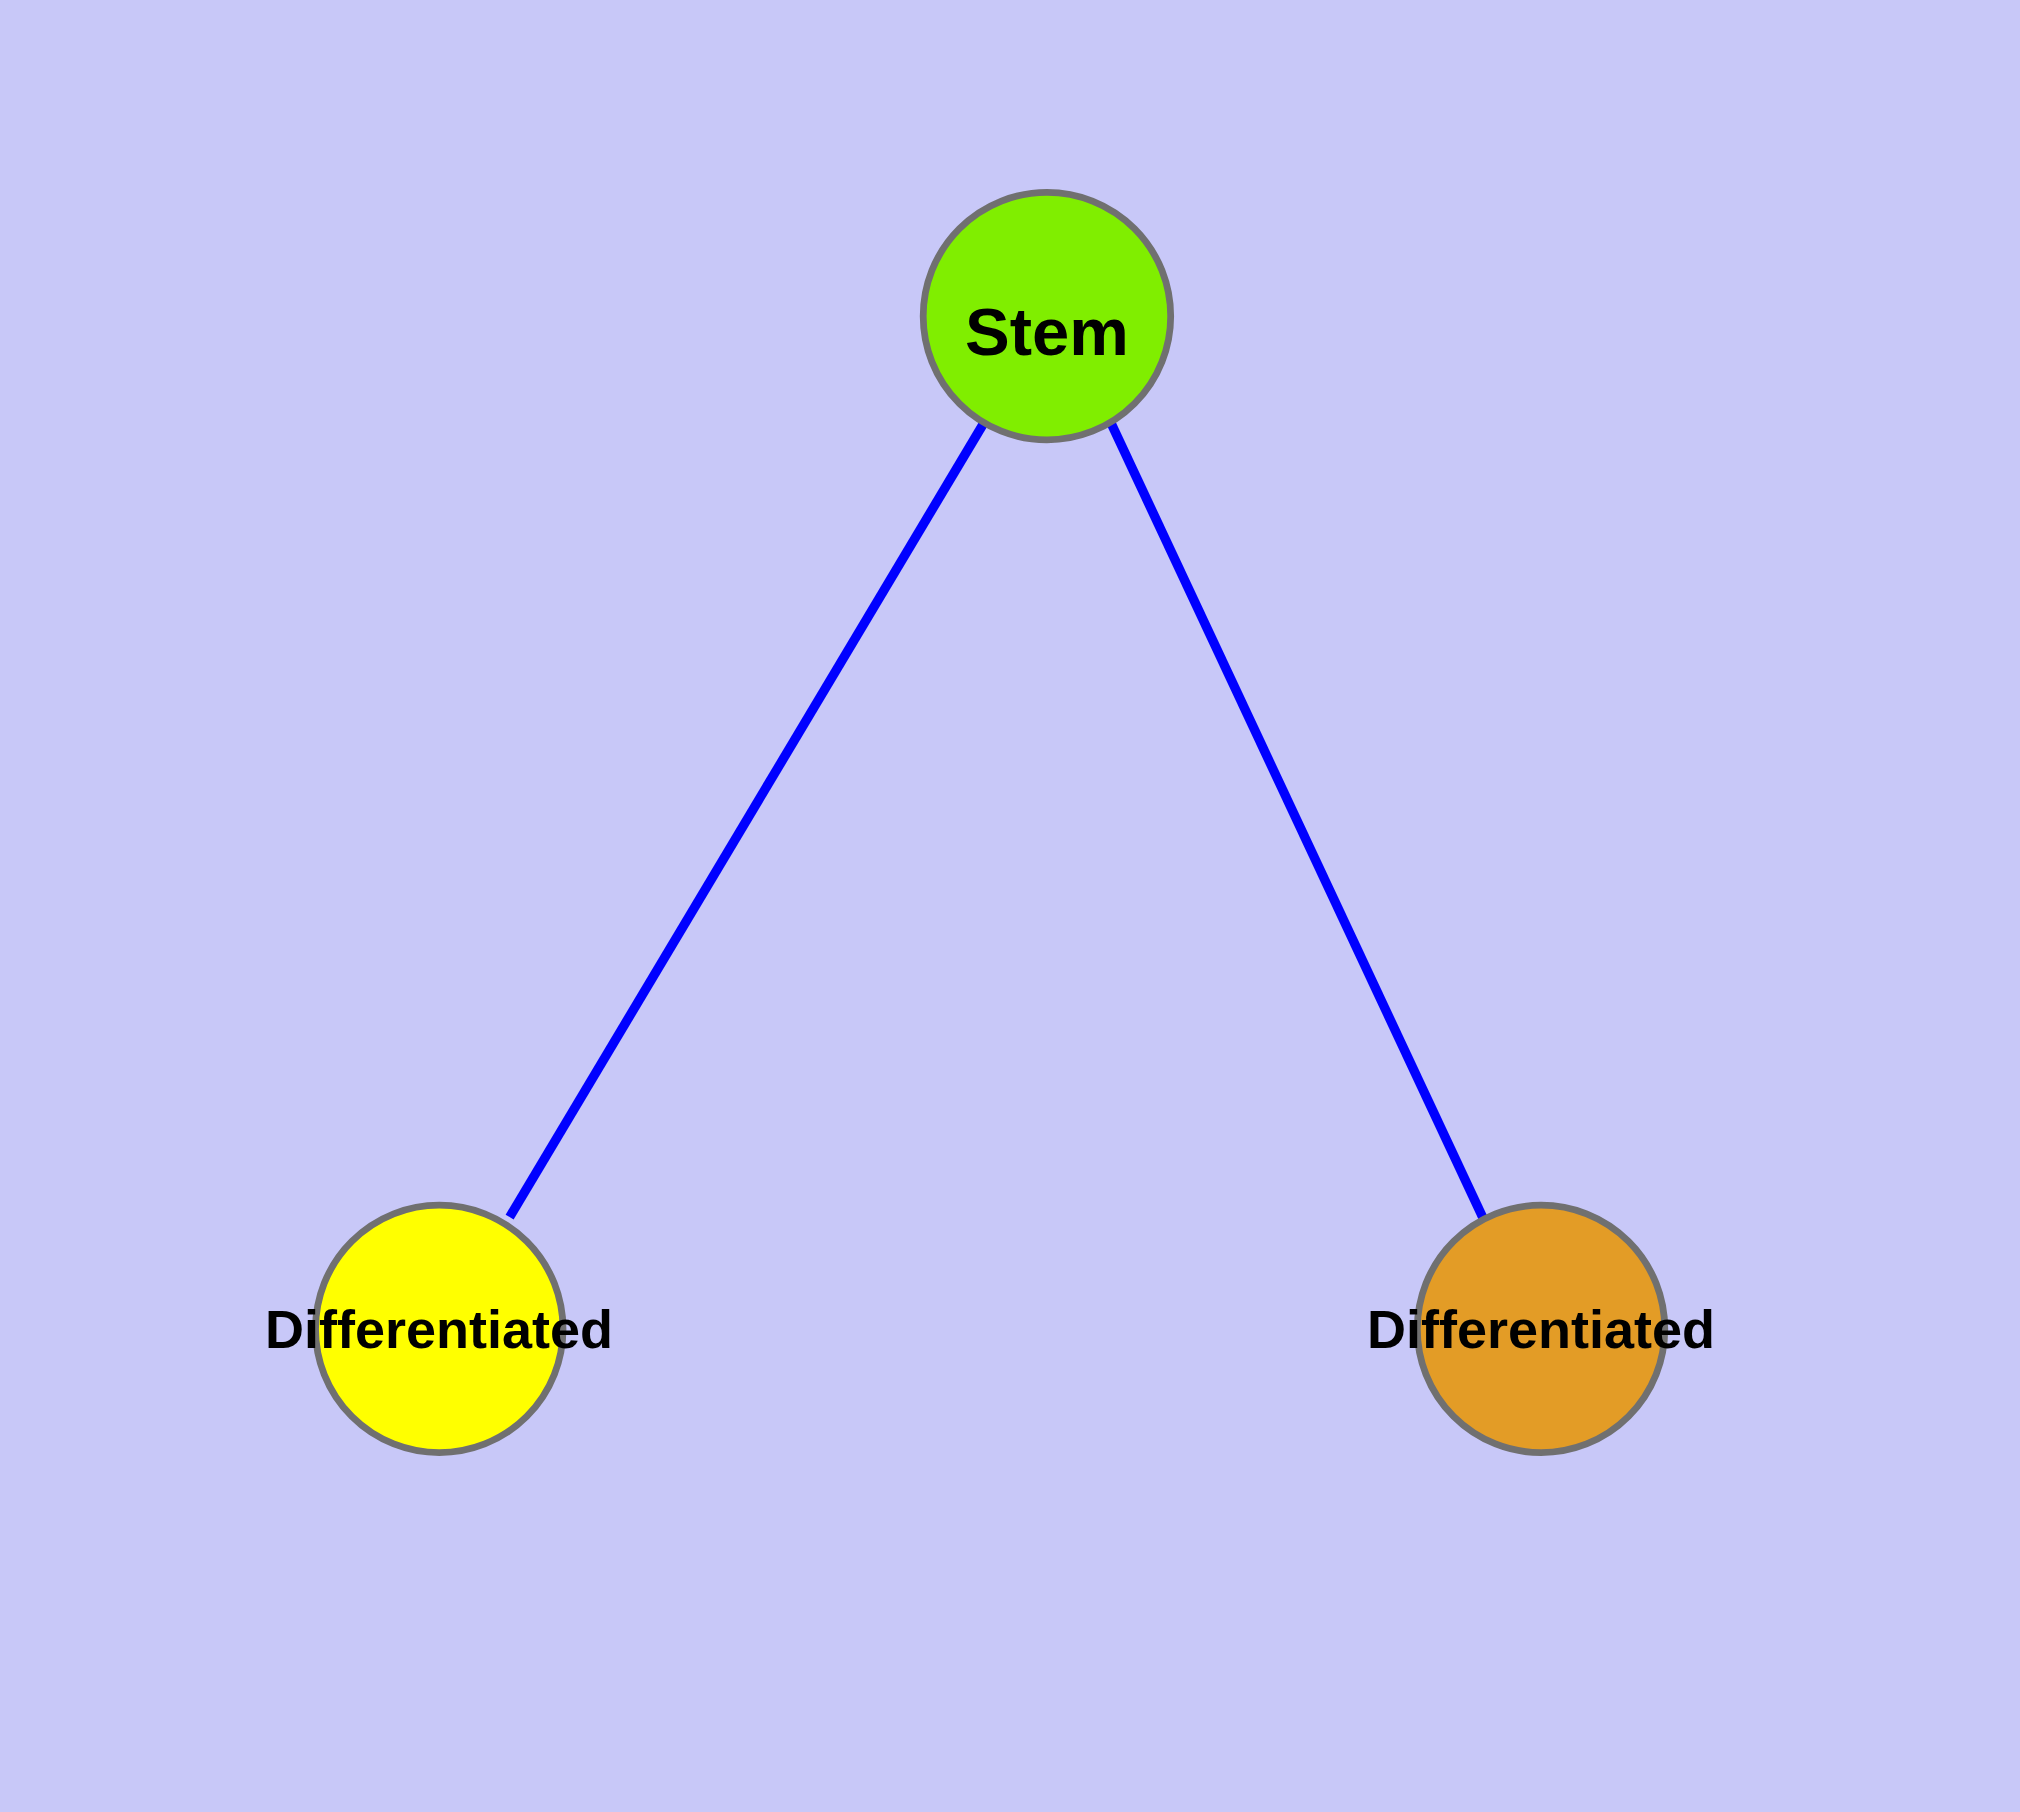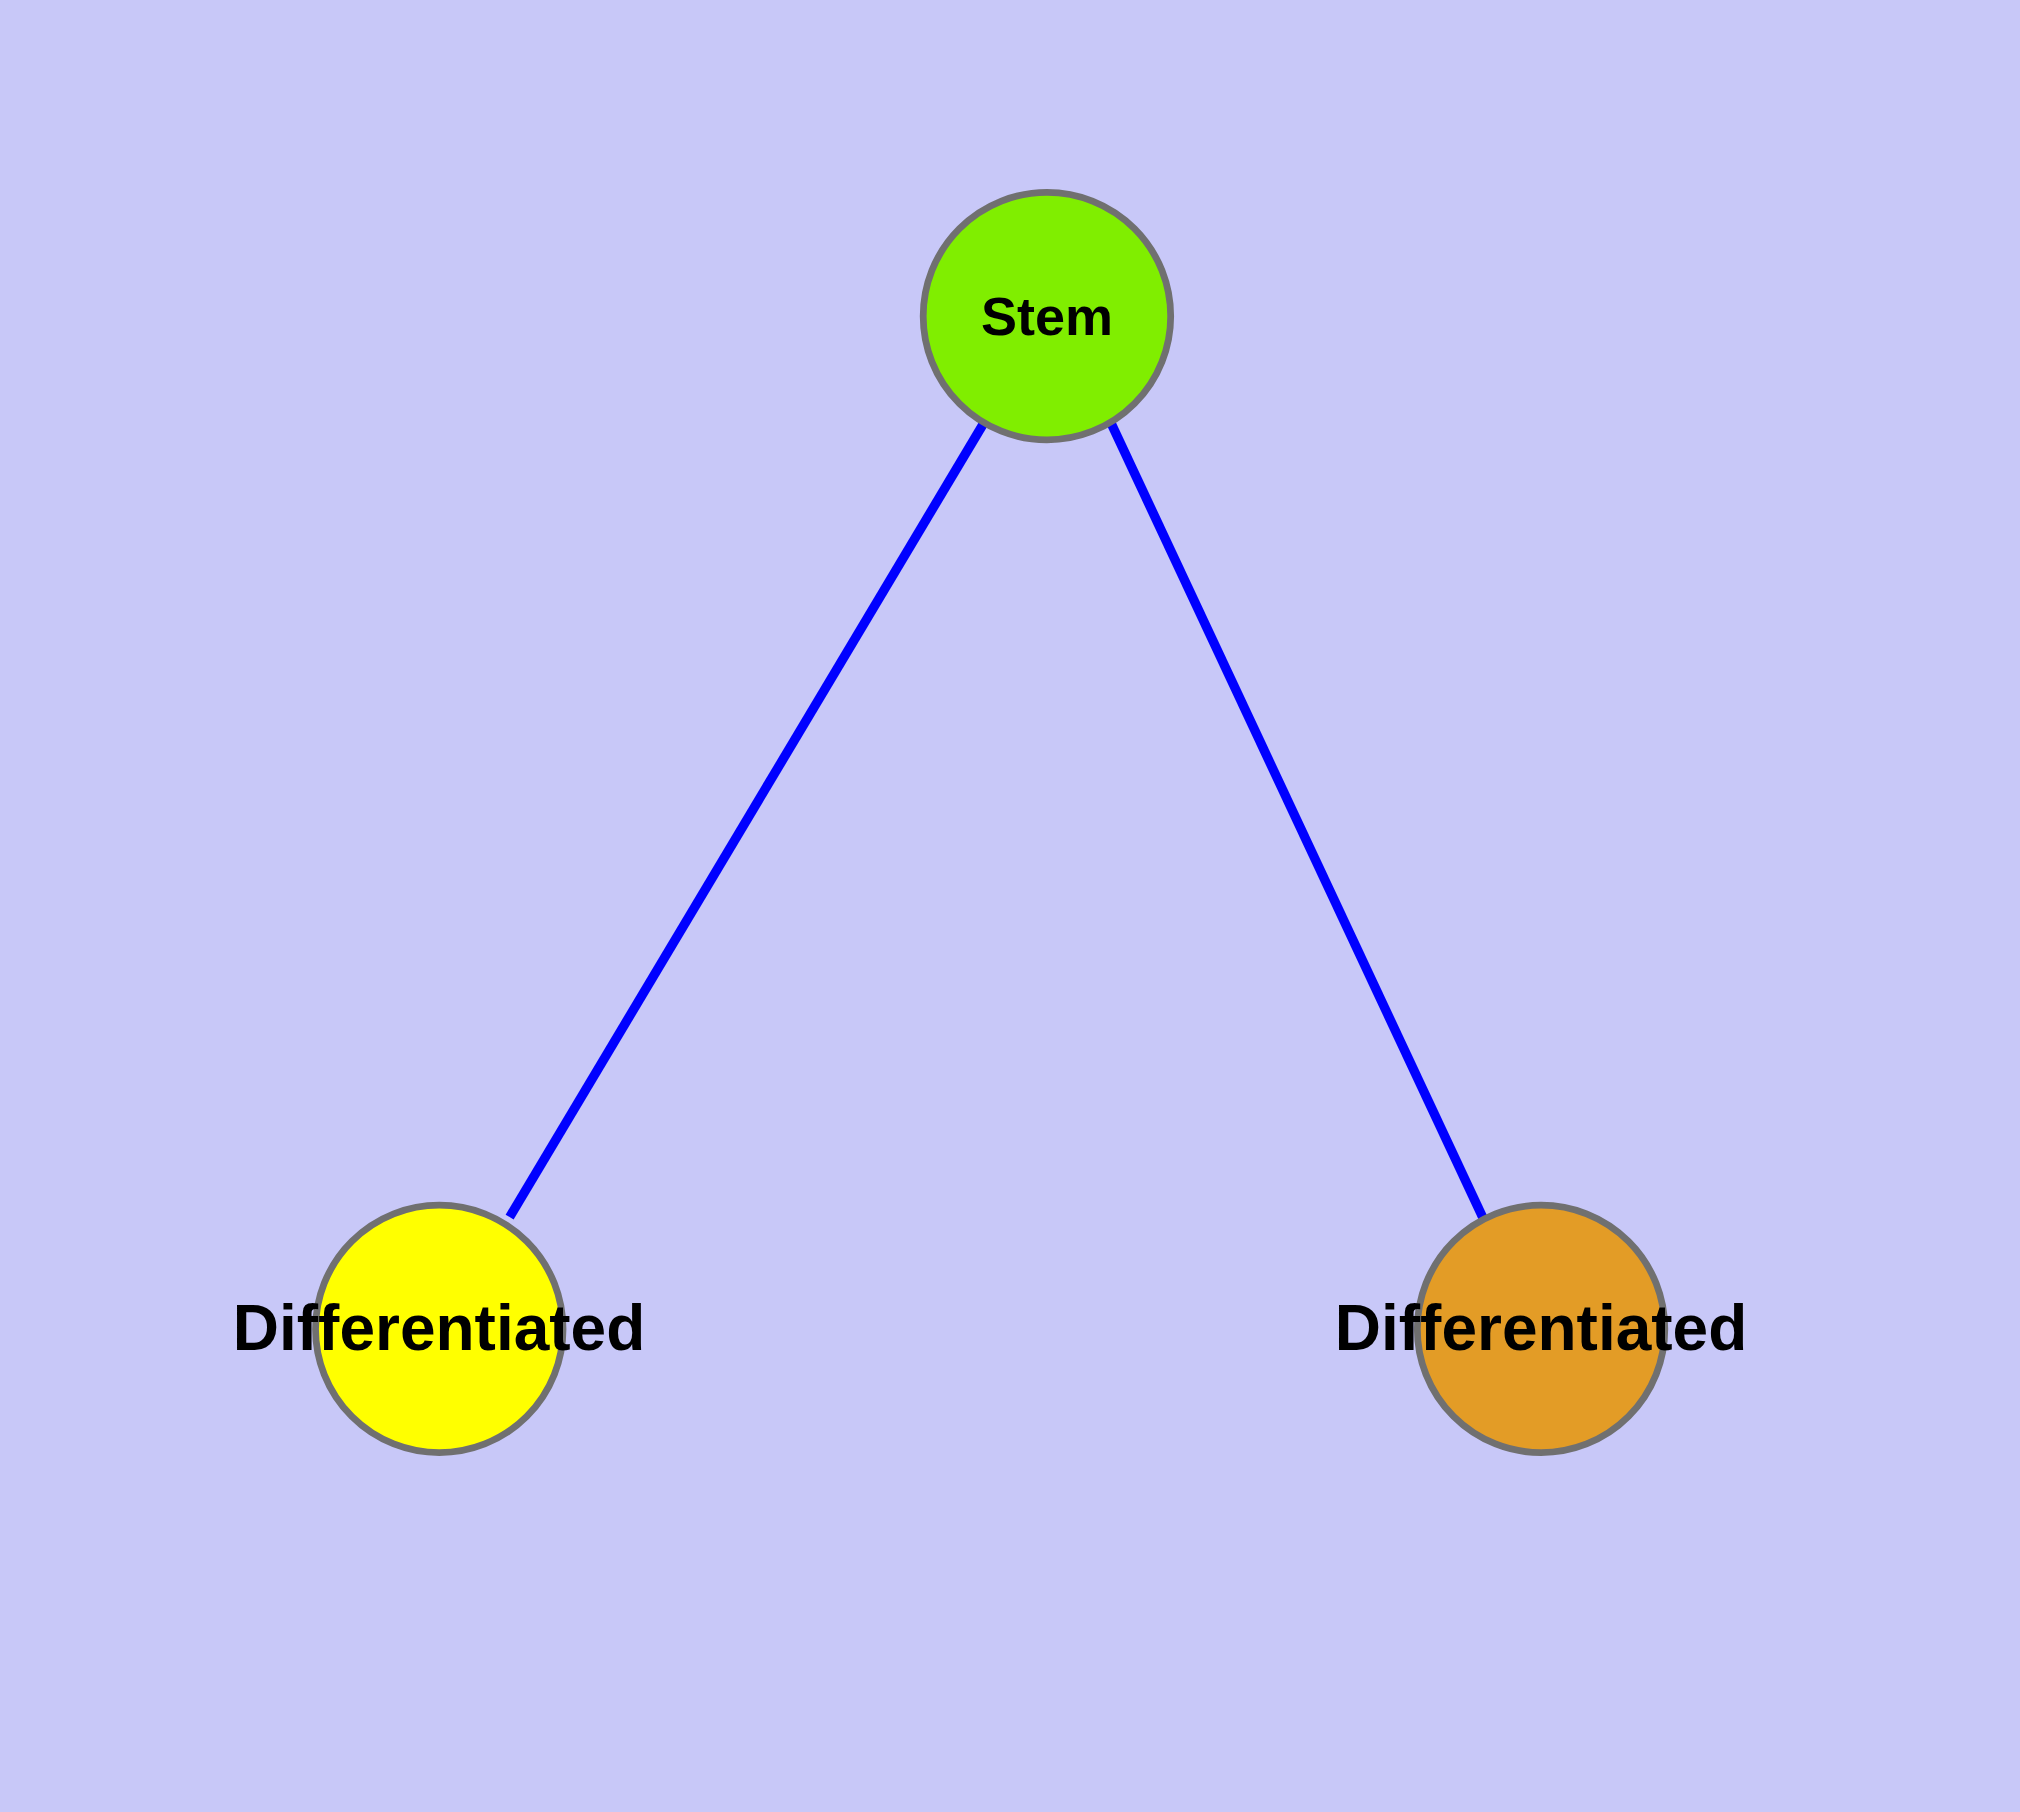--- a/index.html
+++ b/index.html
@@ -29,24 +29,25 @@
     text-align: center;
     font-family: "Liberation Sans", sans-serif;
     font-weight: bold;
     color: #000000;
     line-height: 1.12;
     white-space: nowrap;
     pointer-events: none;
     transform: translate(-50%, -50%);
   }
   .node-label-stem {
-    font-size: 54px;
+    font-size: 67px;
+    margin-top: 16px;
   }
   .node-label-child {
-    font-size: 64px;
+    font-size: 54px;
   }
   .node-label-child .label-line {
     display: block;
   }
 </style>
 </head>
 <body>
 
 <div id="canvas" style="width: 2021px; height: 1812px; background: rgb(200, 200, 248);">
 

